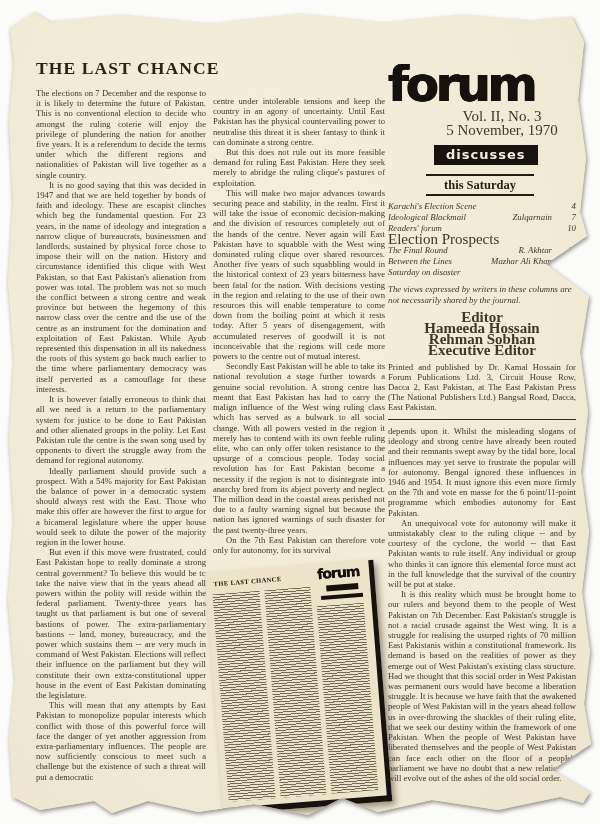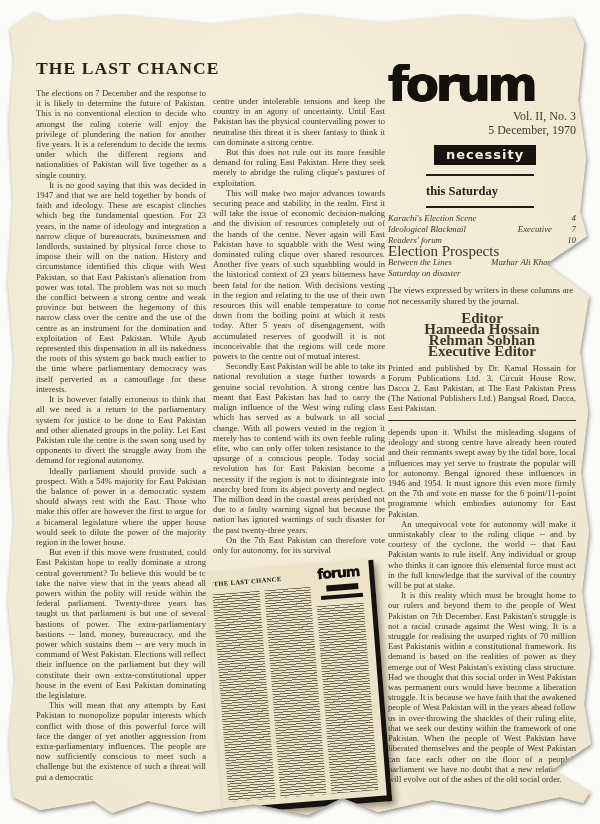--- a/index.html
+++ b/index.html
@@ -34,38 +34,38 @@
   .col-mid{left:213px;top:96px;width:172px;}
   .col-right{left:388px;top:64px;width:188px;}
 
   
   .logo{
     font-family:"DejaVu Sans",sans-serif;font-weight:bold;
     font-size:48px;line-height:40px;height:44px;letter-spacing:-3px;color:#15110d;
     text-shadow:.6px 0 0 currentColor,-.6px 0 0 currentColor,0 .4px 0 currentColor;
     text-indent:0;
   }
-  .vol{margin-left:40px;margin-top:3px;font-size:12px;line-height:11px;text-align:right;text-indent:0;}
+  .vol{margin-left:40px;margin-top:3px;font-size:15px;line-height:11px;text-align:center;text-indent:0;}
   .discusses{
     margin:9px 0 0 46px;display:inline-block;background:#161310;color:#f4eedd;
     font-family:"DejaVu Sans",sans-serif;font-weight:bold;font-size:13px;line-height:14px;
     padding:3px 12px;letter-spacing:1px;
   }
   .saturday{
-    margin:9px 0 0 38px;width:108px;text-align:left;
+    margin:9px 0 0 38px;width:108px;text-align:center;
     border-top:2px solid #241d14;border-bottom:2px solid #241d14;
-    font-weight:bold;font-size:12.5px;line-height:16px;padding:7px 0;color:#241d14;
+    font-weight:bold;font-size:12.5px;line-height:16px;padding:1px 0;color:#241d14;
   }
   .toc{margin-top:5px;}
   .toc-row{display:flex;align-items:baseline;font-size:8.8px;line-height:11px;justify-content:space-between;}
   .toc-title{flex:1 1 auto;font-style:italic;text-align:left;}
   .toc-author{font-style:italic;margin-right:10px;}
   .toc-page{width:14px;text-align:right;font-style:italic;}
   .toc-row.section .toc-title{font-style:normal;font-weight:normal;font-size:15px;}
-  .disclaimer{margin-top:6px;font-size:8.8px;line-height:10.5px;text-align:left;}
+  .disclaimer{margin-top:6px;font-style:italic;font-size:8.8px;line-height:10.5px;text-align:left;}
   .editors{margin-top:7px;text-align:center;font-weight:bold;font-size:15px;line-height:11px;}
   .imprint{margin-top:6px;font-size:8.7px;line-height:10px;}
   .rule{border:none;border-top:1.8px solid #332b20;margin:7px 0 6px 0;}
 
   
   .thumb{
     position:absolute;left:214px;top:566px;width:164px;height:236px;
     transform:rotate(-4.5deg);
     background:#ede3c9;
     border-right:5px solid #161210;border-bottom:6px solid #161210;
@@ -101,44 +101,49 @@
       <p class="noindent">centre under intolerable tensions and keep the country in an agony of uncertainty. Until East Pakistan has the physical countervailing power to neutralise this threat it is sheer fantasy to think it can dominate a strong centre.</p>
       <p>But this does not rule out its more feasible demand for ruling East Pakistan. Here they seek merely to abridge the ruling clique's pastures of exploitation.</p>
       <p>This will make two major advances towards securing peace and stability, in the realm. First it will take the issue of economic decision-making and the division of resources completely out of the hands of the centre. Never again will East Pakistan have to squabble with the West wing dominated ruling clique over shared resources. Another five years of such squabbling would in the historical context of 23 years bitterness have been fatal for the nation. With decisions vesting in the region and relating to the use of their own resources this will enable temperature to come down from the boiling point at which it rests today. After 5 years of disengagement, with accumulated reserves of goodwill it is not inconceivable that the regions will cede more powers to the centre out of mutual interest.</p>
       <p>Secondly East Pakistan will be able to take its national revolution a stage further towards a genuine social revolution. A strong centre has meant that East Pakistan has had to carry the malign influence of the West wing ruling class which has served as a bulwark to all social change. With all powers vested in the region it merely has to contend with its own feeble ruling elite, who can only offer token resistance to the upsurge of a conscious people. Today social revolution has for East Pakistan become a necessity if the region is not to disintegrate into anarchy bred from its abject poverty and neglect. The million dead in the coastal areas perished not due to a faulty warning signal but because the nation has ignored warnings of such disaster for the past twenty-three years.</p>
       <p>On the 7th East Pakistan can therefore vote only for autonomy, for its survival</p>
     </div>
 
     <div class="col col-right">
       <div class="logo">forum</div>
       <div class="vol">Vol. II, No. 3</div>
-      <div class="vol">5 December, 1970</div>
-      <div><span class="discusses">necessity</span></div>
+      <div class="vol">5 November, 1970</div>
+      <div><span class="discusses">discusses</span></div>
       <div class="saturday">this Saturday</div>
 
       <div class="toc">
         <div class="toc-row">
           <span class="toc-title">Karachi's Election Scene</span>
           <span class="toc-author"></span>
           <span class="toc-page">4</span>
         </div>
         <div class="toc-row">
           <span class="toc-title">Ideological Blackmail</span>
-          <span class="toc-author">Executive</span>
+          <span class="toc-author">Zulqarnain</span>
           <span class="toc-page">7</span>
         </div>
         <div class="toc-row">
           <span class="toc-title">Readers' forum</span>
           <span class="toc-author"></span>
           <span class="toc-page">10</span>
         </div>
         <div class="toc-row section">
           <span class="toc-title">Election Prospects</span>
           <span class="toc-author"></span>
           <span class="toc-page"></span>
+        </div>
+        <div class="toc-row">
+          <span class="toc-title">The Final Round</span>
+          <span class="toc-author">R. Akhtar</span>
+          <span class="toc-page">11</span>
         </div>
         <div class="toc-row">
           <span class="toc-title">Between the Lines</span>
           <span class="toc-author">Mazhar Ali Khan</span>
           <span class="toc-page">13</span>
         </div>
         <div class="toc-row">
           <span class="toc-title">Saturday on disaster</span>
           <span class="toc-author"></span>
           <span class="toc-page">15</span>

